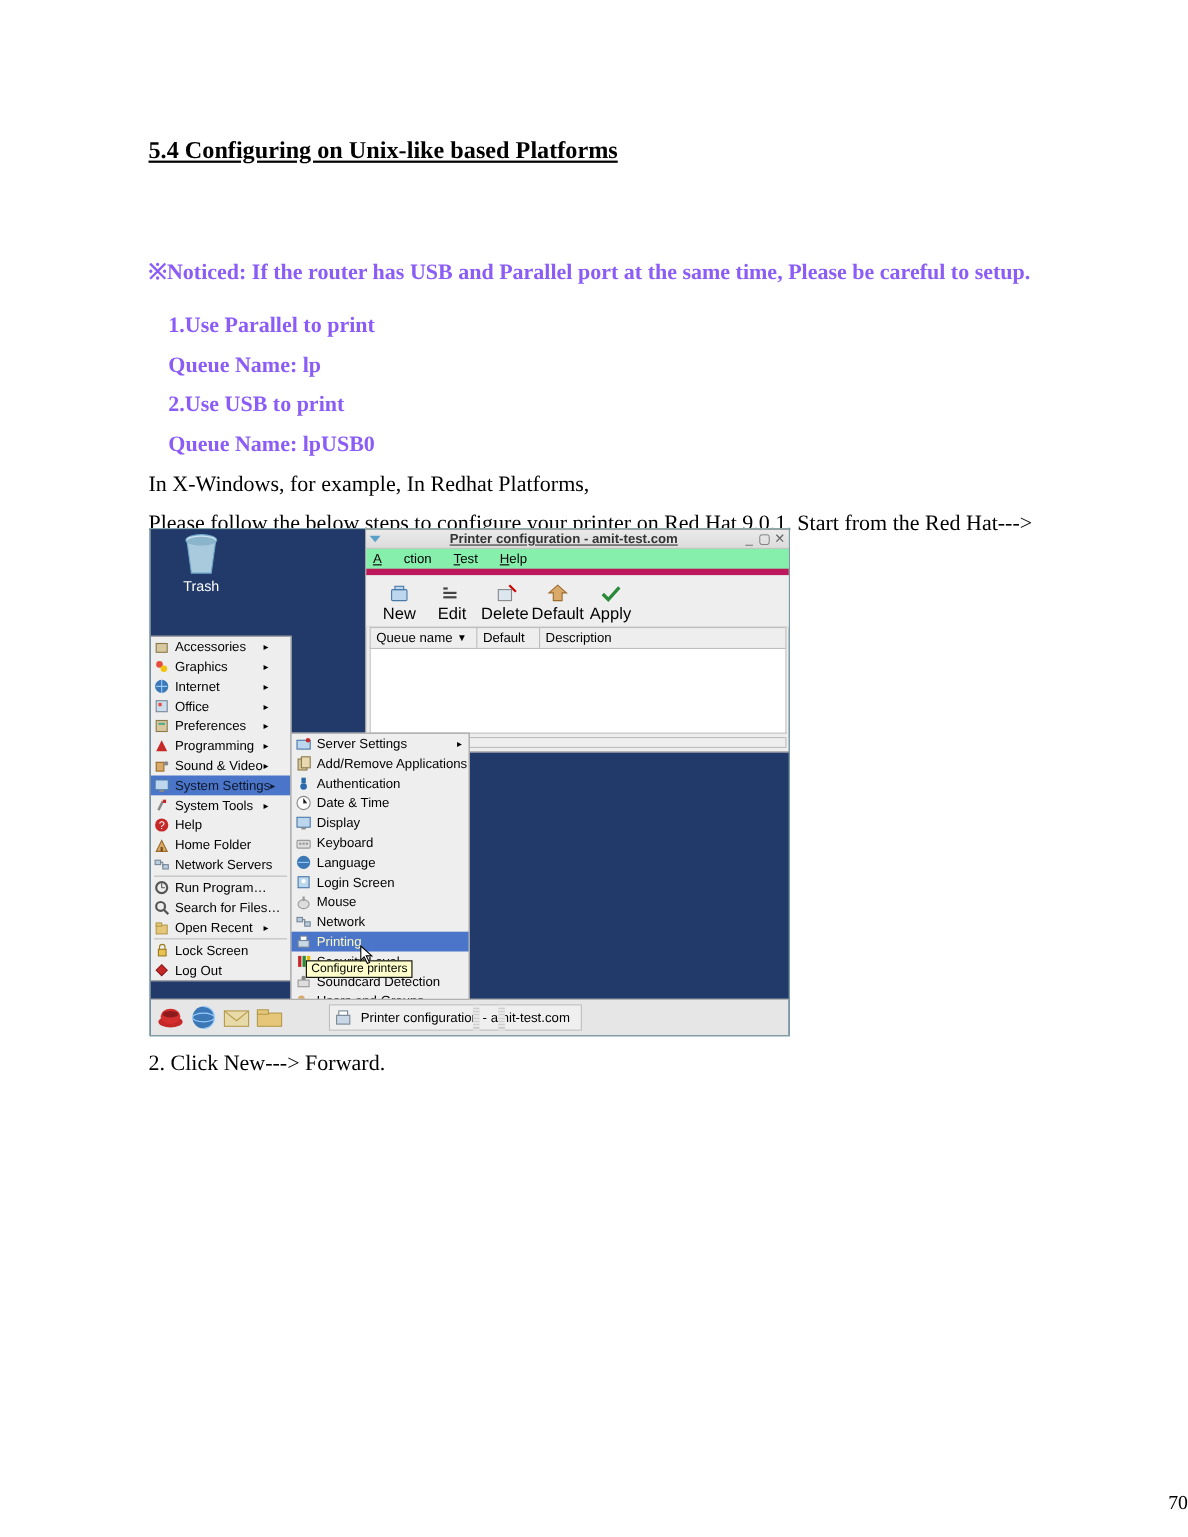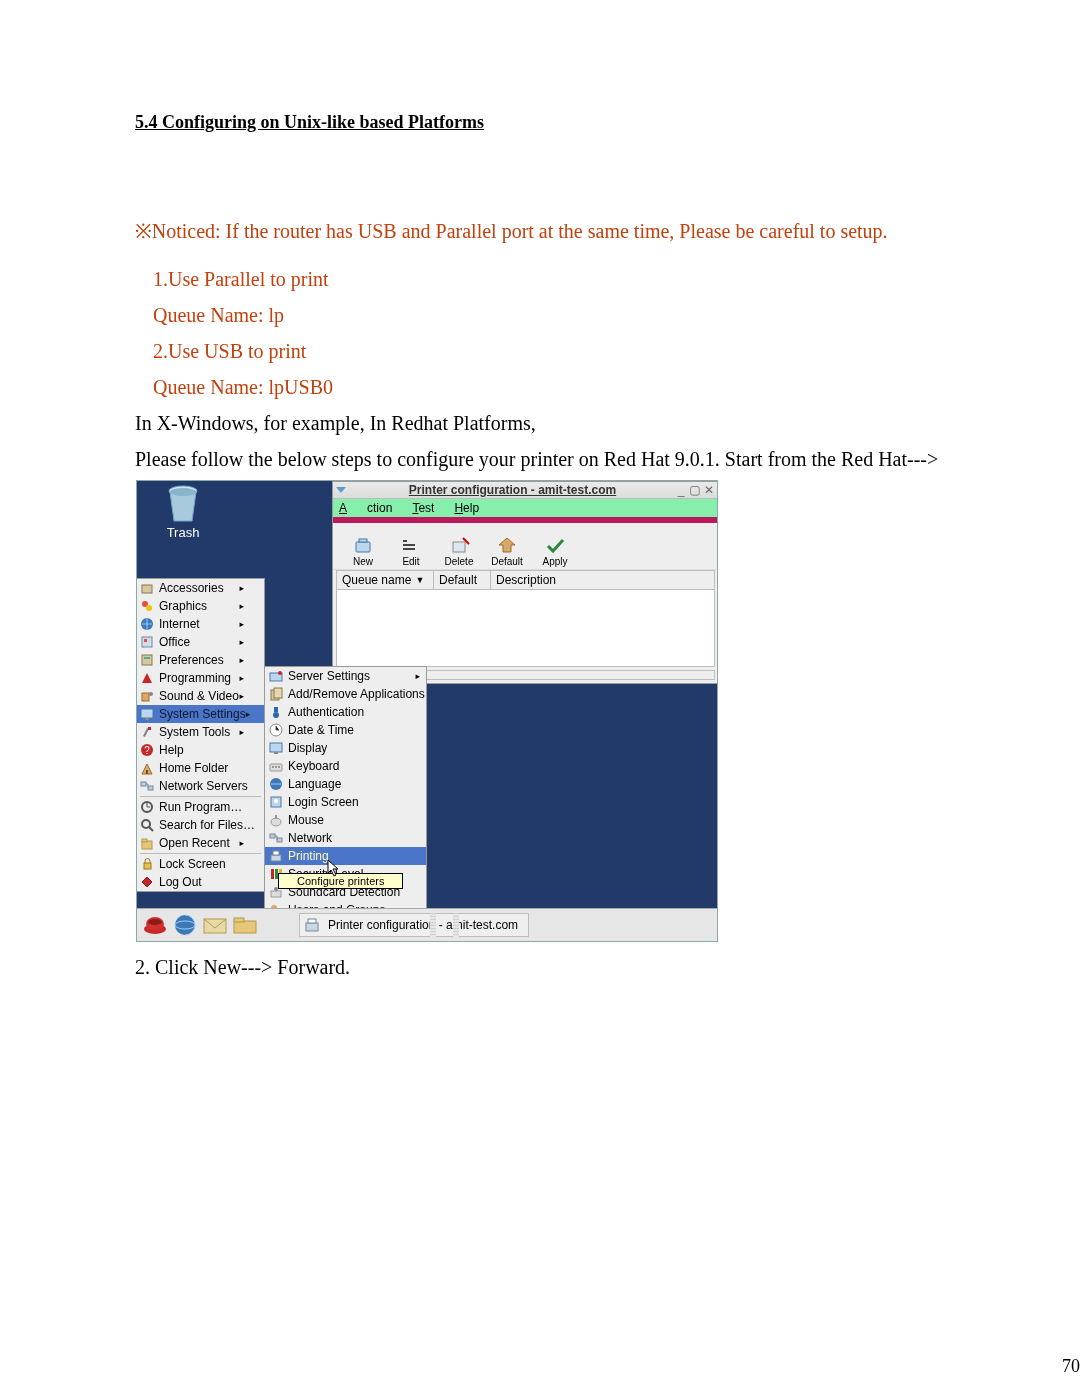--- a/index.html
+++ b/index.html
@@ -1,21 +1,21 @@
 <!DOCTYPE html>
 <html><head>
 <meta charset="utf-8">
 <style>
   html,body{margin:0;padding:0;background:#fff;font-family:"Times New Roman",serif;color:#000}
   .page{width:1080px;height:1397px;position:relative;margin:0 auto;background:#fff}
   .content{position:absolute;left:135px;right:135px;top:108px}
-  .h54{font-size:18px;font-weight:bold;text-decoration:underline;margin:4px 0 42px 0}
+  .h54{font-size:22px;font-weight:bold;text-decoration:underline;margin:16px 0 42px 0}
   .body{font-size:20px;line-height:32px}
   .body p{margin:0 0 4px 0}
-  .notice{color:#c2410c;font-weight:normal}
+  .notice{color:#8b5cf6;font-weight:bold}
   .indent{padding-left:18px}
   .gap{height:12px}
   .biggap{height:28px}
   
   .shot{position:absolute;left:136px;top:480px;width:580px;height:460px;background:#223a6a;border:1px solid #8aa;overflow:hidden;font-family:Arial,Helvetica,sans-serif}
   
   .trash{position:absolute;left:29px;top:2px;text-align:center;color:#fff;font-size:13px}
   .trash .can{width:34px;height:40px;margin:0 auto 2px;position:relative}
   .trash .can svg{display:block}
   
@@ -24,39 +24,39 @@
   .mi .ic{width:14px;height:14px;margin-right:5px;display:inline-flex;align-items:center;justify-content:center}
   .mi .arrow{margin-left:auto;font-size:9px}
   .sep{height:1px;background:#bbb;margin:1px 3px}
   .mi.sel{background:#4a75c9;color:#0f172a}
   
   .menu2{position:absolute;left:127px;top:185px;width:161px;background:#eee;border:1px solid #9a9a9a;font-size:12px;color:#000}
   .mi2{display:flex;align-items:center;height:18px;padding:0 6px 0 4px;white-space:nowrap}
   .mi2 .ic{width:14px;height:14px;margin-right:5px;display:inline-flex;align-items:center;justify-content:center}
   .mi2 .arrow{margin-left:auto;font-size:9px}
   .mi2.sel{background:#4a75c9;color:#fef9c3}
-  .tooltip{position:absolute;left:141px;top:392px;background:#ffffcc;border:1px solid #000;font-size:11px;padding:1px 18px;color:#000}
+  .tooltip{position:absolute;left:141px;top:392px;background:#ffffcc;border:1px solid #000;font-size:11px;padding:1px 4px;color:#000}
   
   .panel{position:absolute;left:0;bottom:0;width:580px;height:32px;background:#e6e6e6;border-top:1px solid #aaa;display:flex;align-items:center}
   .panel .pic{width:24px;height:24px;margin-left:6px;display:inline-flex;align-items:center;justify-content:center}
   .panel .task{margin-left:24px;display:flex;align-items:center;border:1px solid #bdbdbd;background:#efefef;height:22px;padding:0 10px 0 4px;font-size:12px;color:#000}
   .panel .task .tico{width:16px;height:16px;margin-right:8px}
   .panel .grip{position:absolute;left:293px;top:4px;width:6px;height:24px;background:repeating-linear-gradient(#cfcfcf,#cfcfcf 1px,#e6e6e6 1px,#e6e6e6 3px)}
   .panel .grip2{position:absolute;left:316px;top:4px;width:6px;height:24px;background:repeating-linear-gradient(#cfcfcf,#cfcfcf 1px,#e6e6e6 1px,#e6e6e6 3px)}
   
   .win{position:absolute;left:195px;top:0;width:385px;background:#eee;border:1px solid #9a9a9a;font-size:12px;color:#000}
   .titlebar{height:16px;background:linear-gradient(#eaeaea,#dcdcdc);display:flex;align-items:center;padding:0 2px;border-bottom:1px solid #bdbdbd;font-size:12px}
   .titlebar .tv{width:12px;height:12px;margin-right:4px;color:#5aa0c8}
   .titlebar .ttl{flex:1;text-align:center;font-weight:bold;color:#333;text-decoration:underline}
   .titlebar .wbtn{width:14px;text-align:center;color:#666}
   .menubar{height:18px;display:flex;align-items:center;padding:0 6px;background:#86efac;border-bottom:6px solid #be185d}
   .menubar span{margin-right:20px}
   .menubar u{text-decoration:underline}
   .toolbar{height:42px;display:flex;align-items:flex-end;padding:2px 6px 2px 6px;background:#eee;border-bottom:1px solid #ddd}
-  .tbtn{width:48px;text-align:center;font-size:10px}
+  .tbtn{width:48px;text-align:center;font-size:15px}
   .tbtn .tic{height:22px;display:flex;align-items:center;justify-content:center}
   .colhdr{height:18px;display:flex;border:1px solid #bdbdbd;margin:0 3px;background:#eee}
   .colhdr .c{border-right:1px solid #bdbdbd;padding:1px 5px;display:flex;align-items:center;font-size:12px}
   .colhdr .c .dd{margin-left:4px;font-size:9px}
   .listarea{height:76px;margin:0 3px 3px;border:1px solid #bdbdbd;border-top:none;background:#fff}
   .listarea2{height:8px;margin:0 3px 3px;border:1px solid #bdbdbd;background:#eee}
   
   .step2{position:absolute;left:135px;top:956px;font-size:20px}
   .pagenum{position:absolute;left:0;right:0;bottom:20px;text-align:right;font-size:18px}
   

